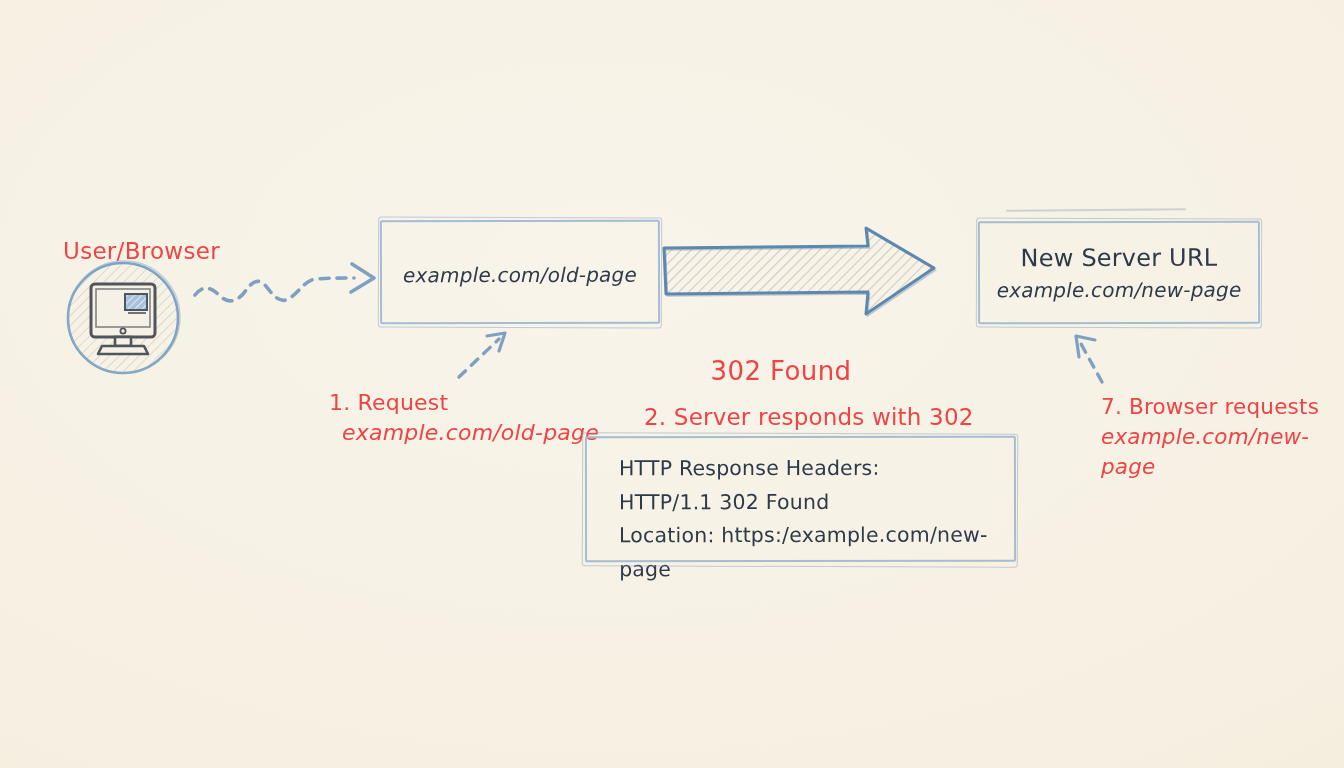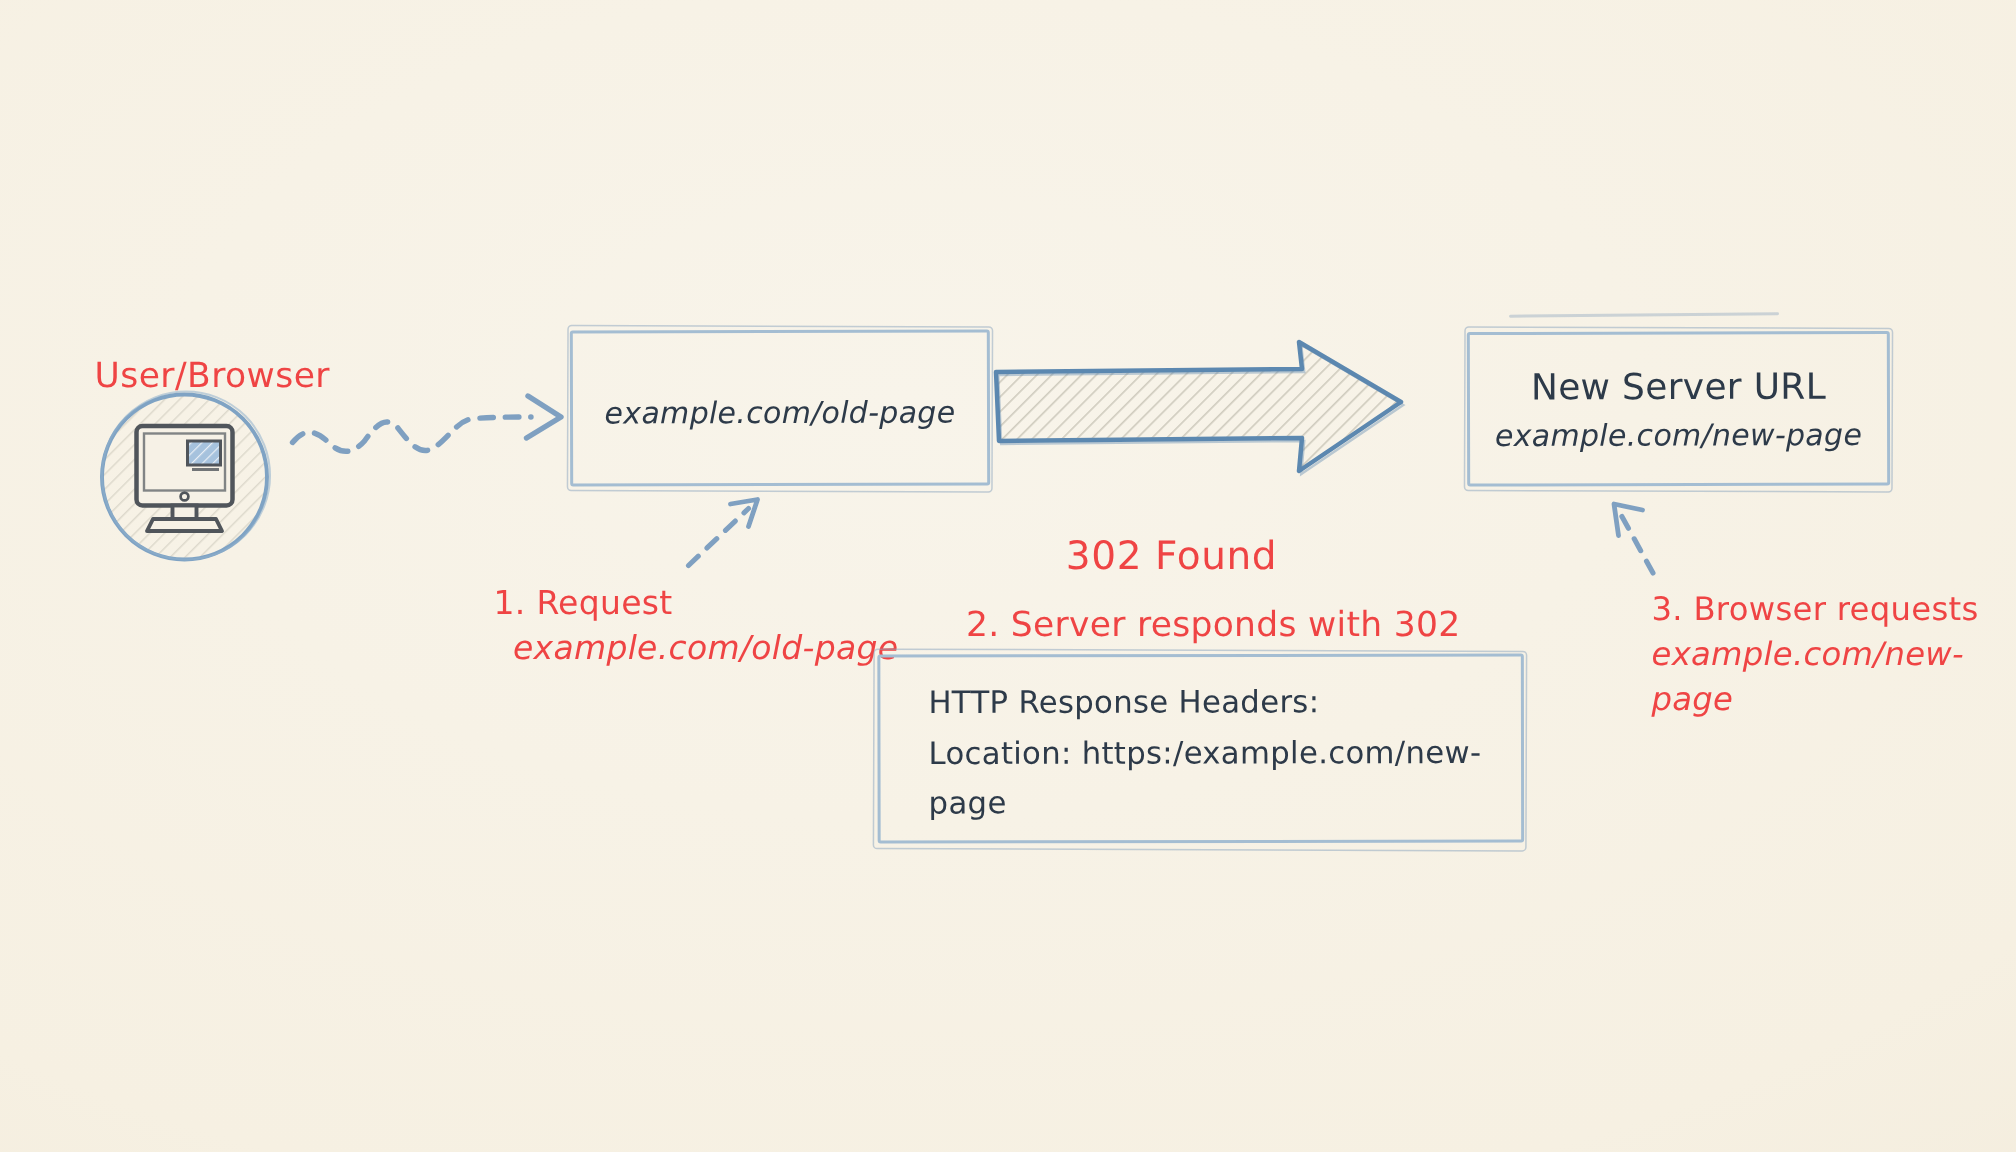--- a/index.html
+++ b/index.html
@@ -156,24 +156,25 @@
 
 <svg class="abs" style="left:447px;top:322px;" width="74" height="60" viewBox="0 0 74 60">
   <path d="M12 55 L52 17" fill="none" stroke="#7fa0c1" stroke-width="3.4" stroke-linecap="round" stroke-dasharray="9 8"></path>
   <path d="M40 14 L58 11 L52 29" fill="none" stroke="#7fa0c1" stroke-width="3.2" stroke-linecap="round" stroke-linejoin="round"></path>
 </svg>
 
 <div class="abs step-text ink" style="left:644px;top:386px;font-size:23px;">2. Server responds with 302</div>
 
 <div class="headers-box" style="left:585px;top:436px;width:431px;height:126px;">
   <div class="header-line">HTTP Response Headers:</div>
+  <div class="header-line">HTTP/1.1 302 Found</div>
   <div class="header-line">Location: https:/example.com/new-page</div>
 </div>
 
 <svg class="abs" style="left:1064px;top:326px;" width="50" height="62" viewBox="0 0 50 62">
   <path d="M38 56 L16 16" fill="none" stroke="#7fa0c1" stroke-width="3.4" stroke-linecap="round" stroke-dasharray="9 8"></path>
   <path d="M31 14 L12 10 L15 31" fill="none" stroke="#7fa0c1" stroke-width="3.2" stroke-linecap="round" stroke-linejoin="round"></path>
 </svg>
 
 <div class="abs step-text ink" style="left:1101px;top:376px;font-size:21.5px;">
-  <div>3. Browser requests</div>
+  <div>7. Browser requests</div>
   <div class="step-url">example.com/new-page</div>
 </div>
 
 </body></html>

